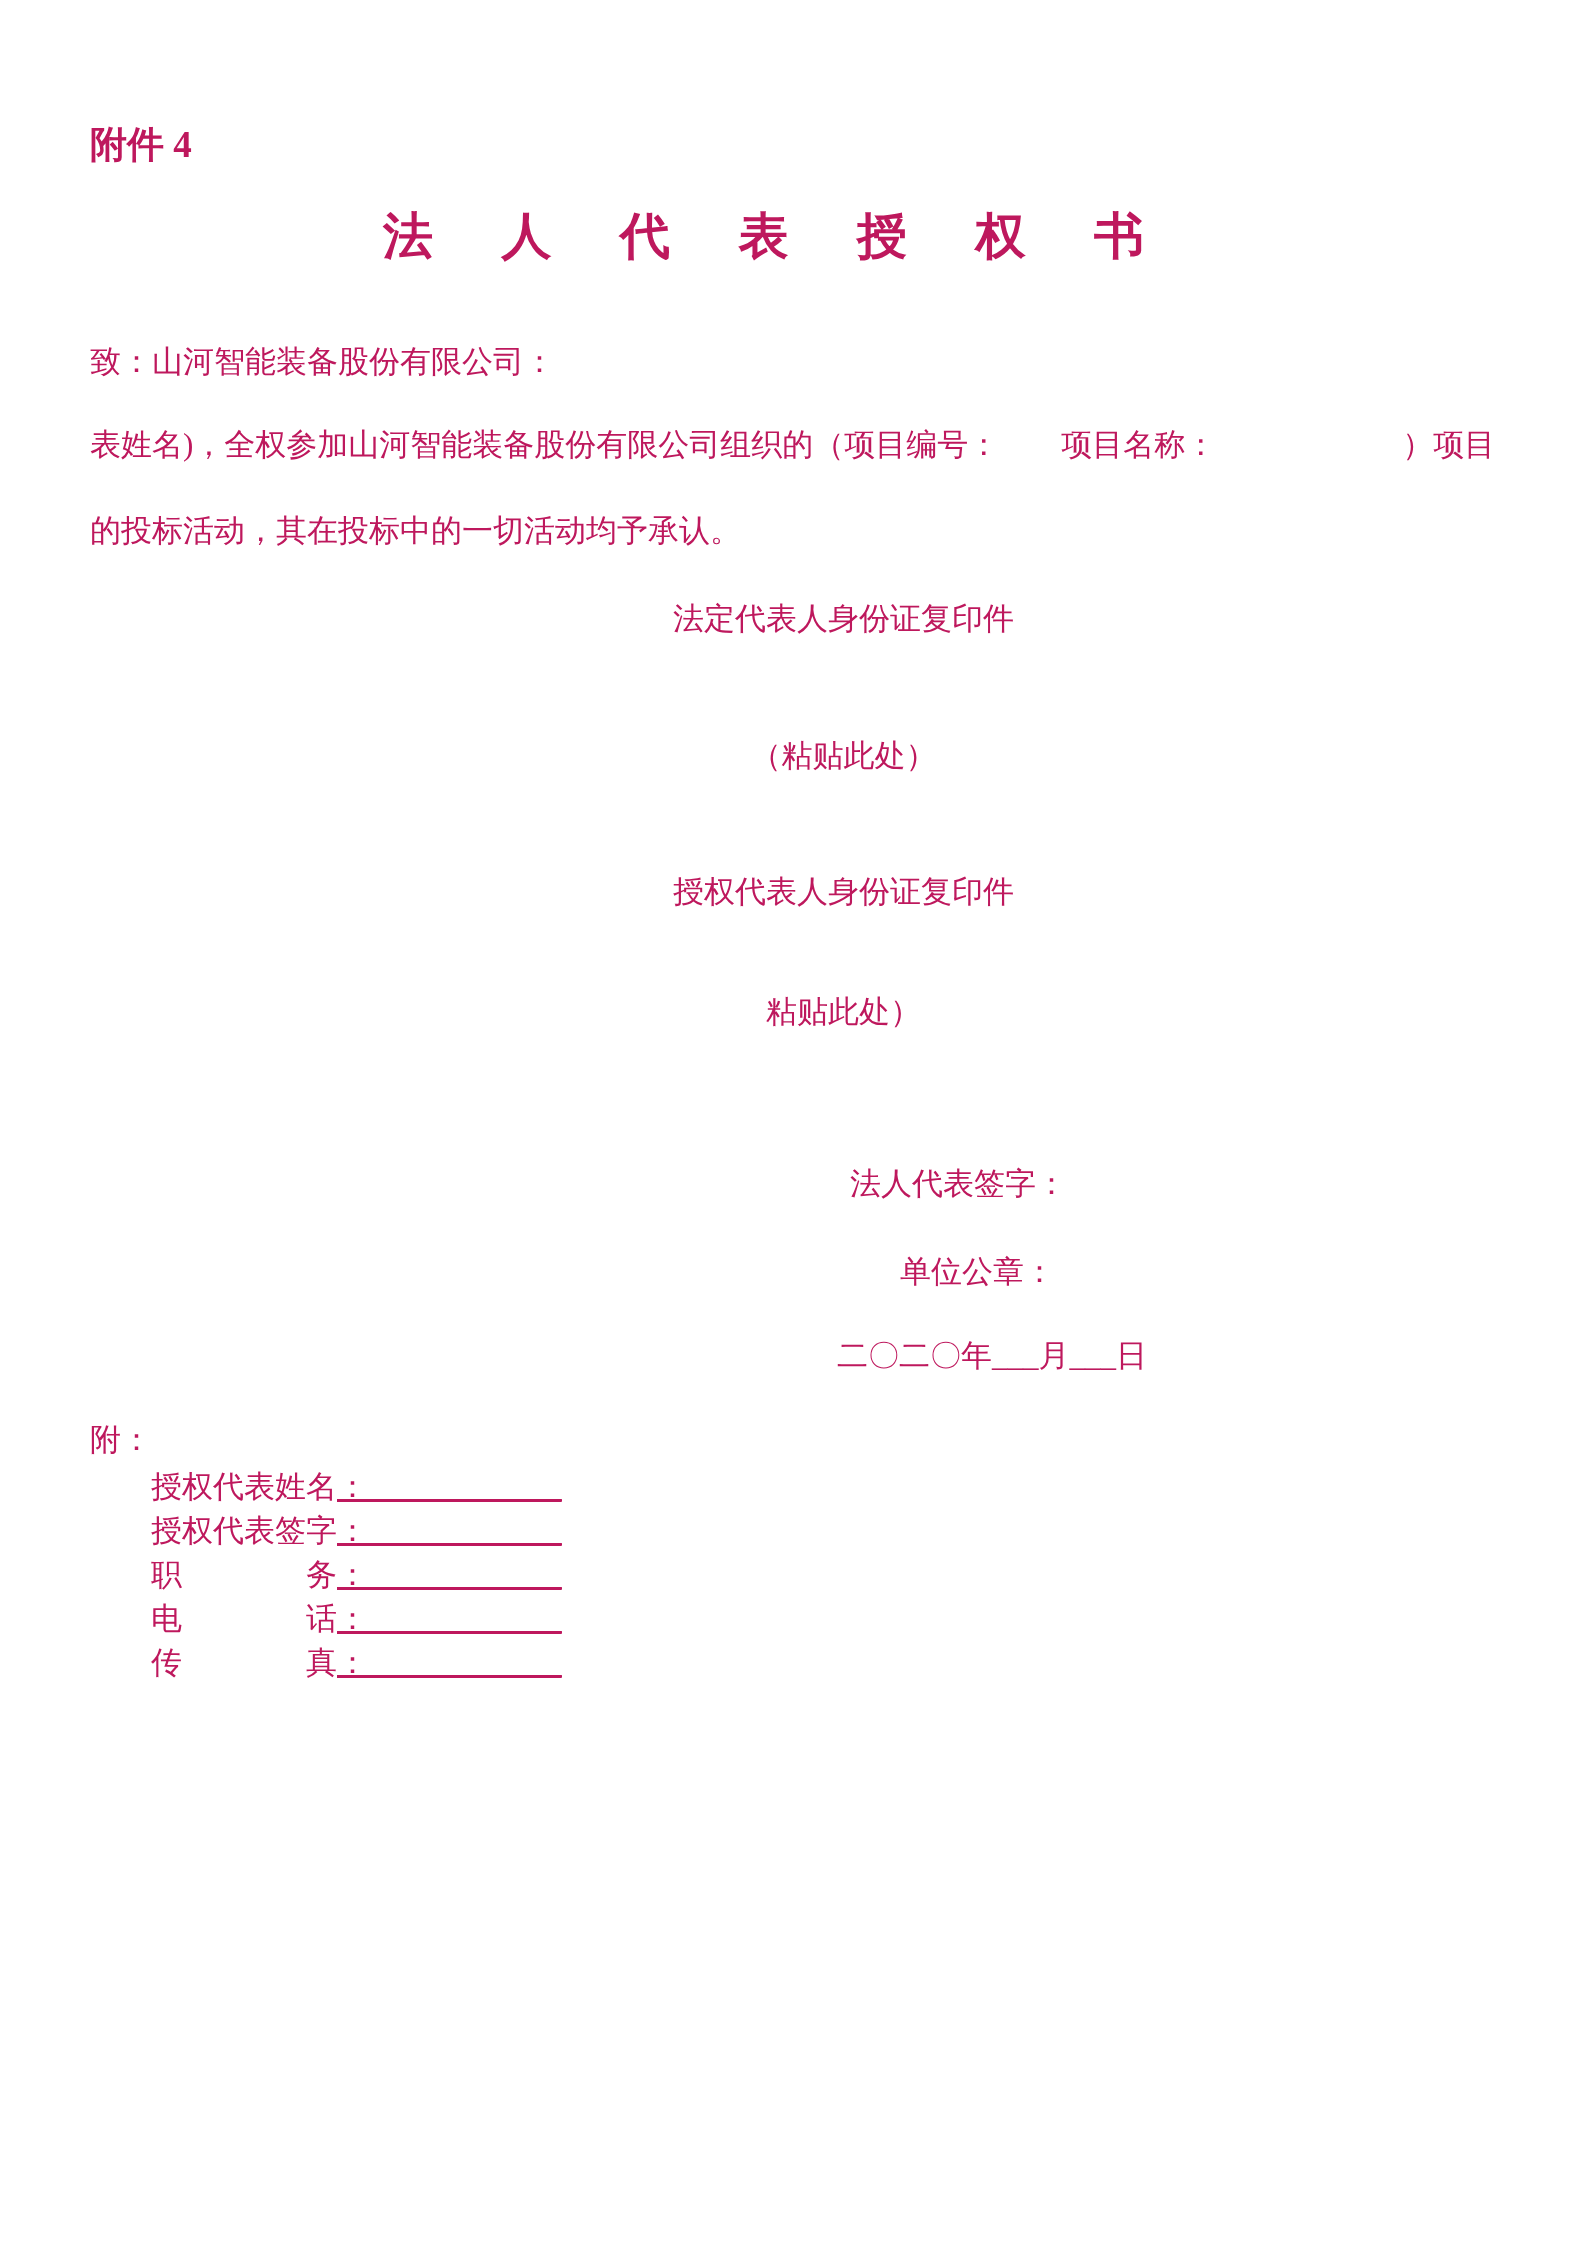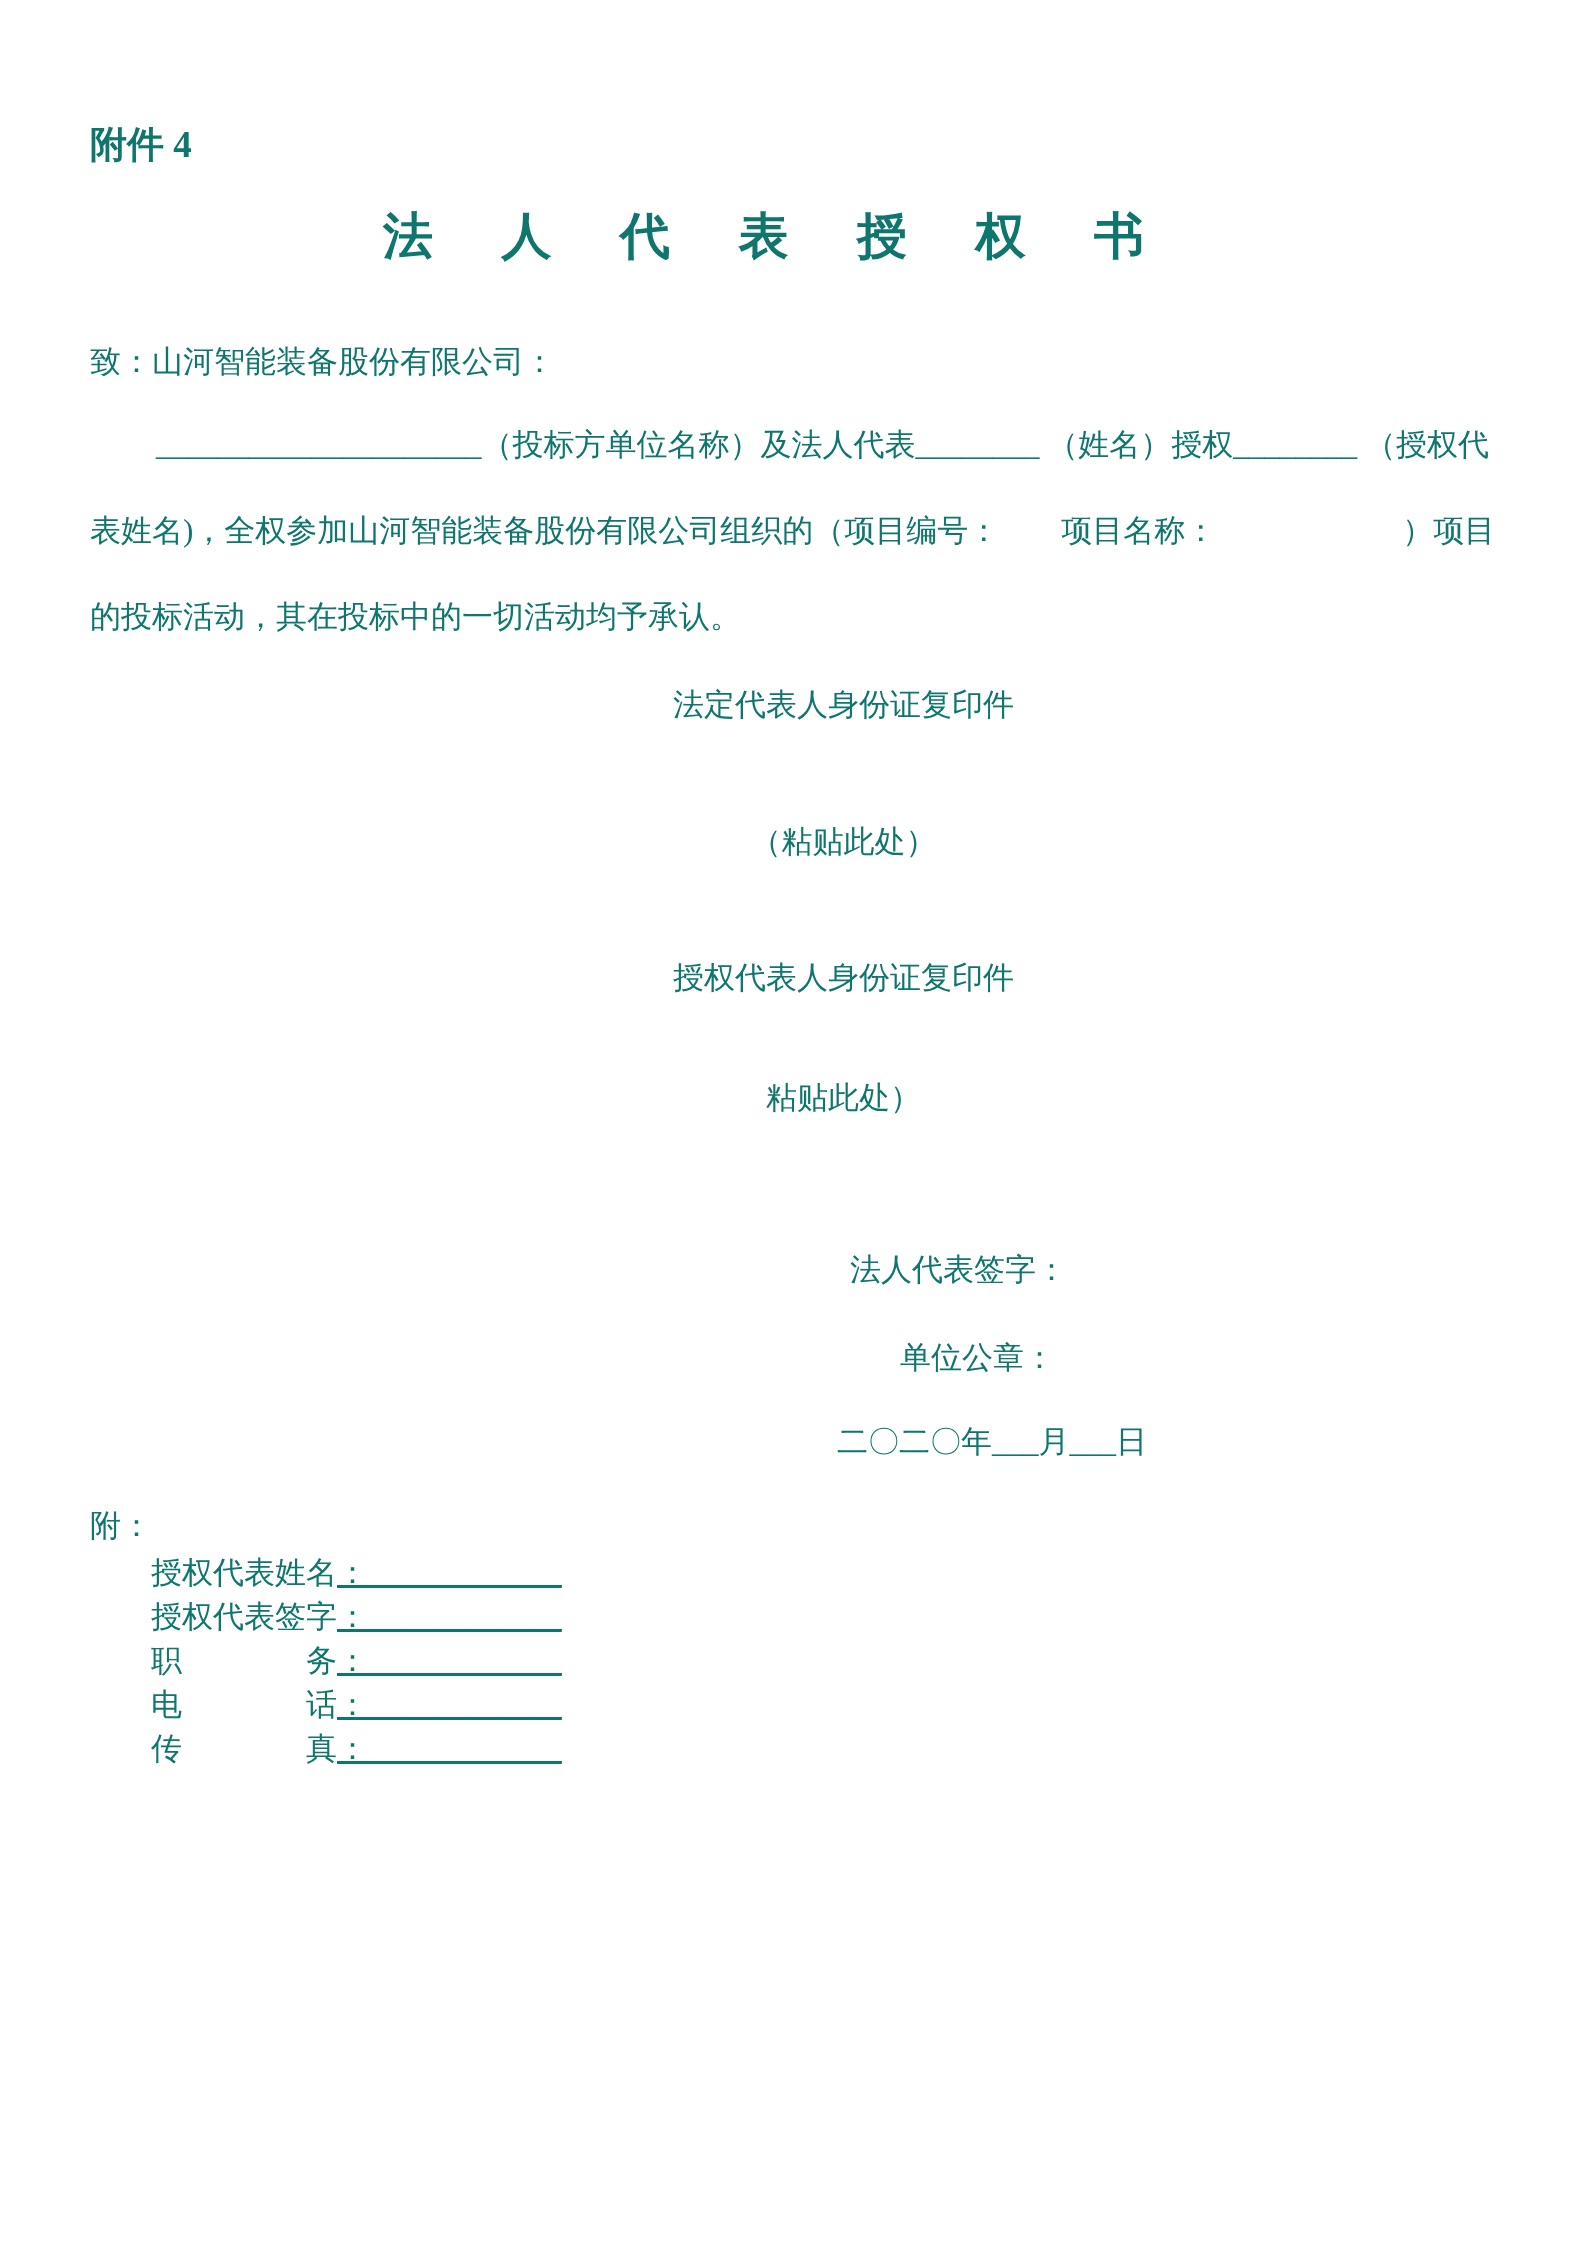--- a/index.html
+++ b/index.html
@@ -7,21 +7,21 @@
     padding: 0;
     background: #ffffff;
   }
   .page {
     position: relative;
     width: 1587px;
     height: 2245px;
     box-sizing: border-box;
     padding: 120px 50px 0 90px;
     background: #ffffff;
-    color: #0f766e;
+    color: #be185d;
     font-family: "Liberation Serif", "DejaVu Serif", serif;
     font-size: 31px;
     overflow: hidden;
   }
   .attachment-label {
     font-size: 37px;
     font-weight: bold;
     line-height: 50px;
   }
   .doc-title {
@@ -86,21 +86,20 @@
 
 <div class="page">
 
   <div class="attachment-label">附件 4</div>
 
   <h1 class="doc-title">法 人 代 表 授 权 书</h1>
 
   <div class="salutation">致：山河智能装备股份有限公司：</div>
 
   <div class="body-para">
-    <div class="para-line indent">_____________________（投标方单位名称）及法人代表________ （姓名）授权________ （授权代</div>
     <div class="para-line">表姓名)，全权参加山河智能装备股份有限公司组织的（项目编号：　　项目名称：　　　　　　）项目</div>
     <div class="para-line">的投标活动，其在投标中的一切活动均予承认。</div>
   </div>
 
   <div class="centered c1">法定代表人身份证复印件</div>
 
   <div class="centered c2">（粘贴此处）</div>
 
   <div class="centered c3">授权代表人身份证复印件</div>
 

